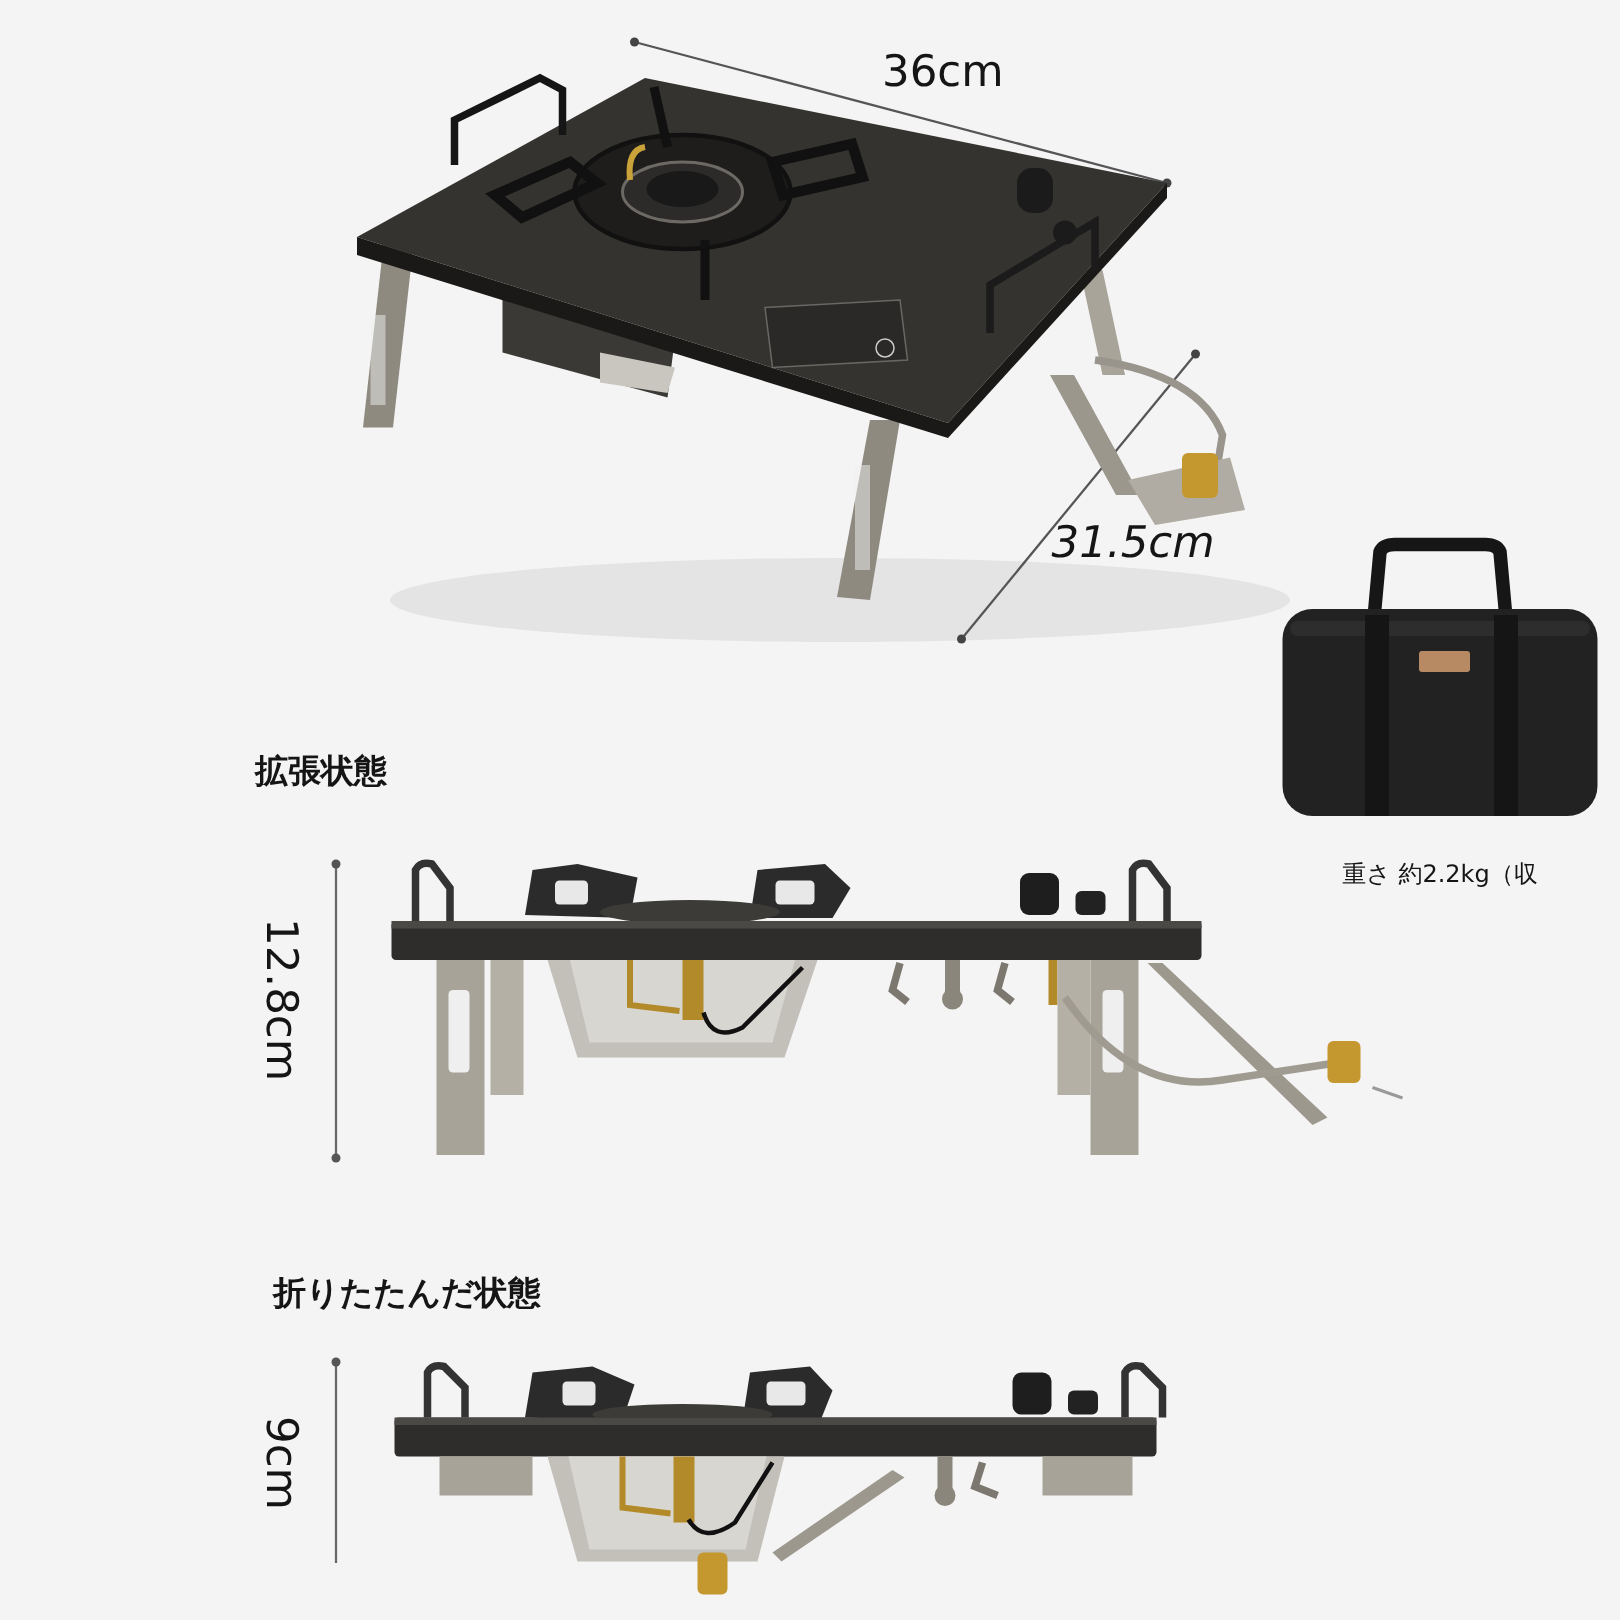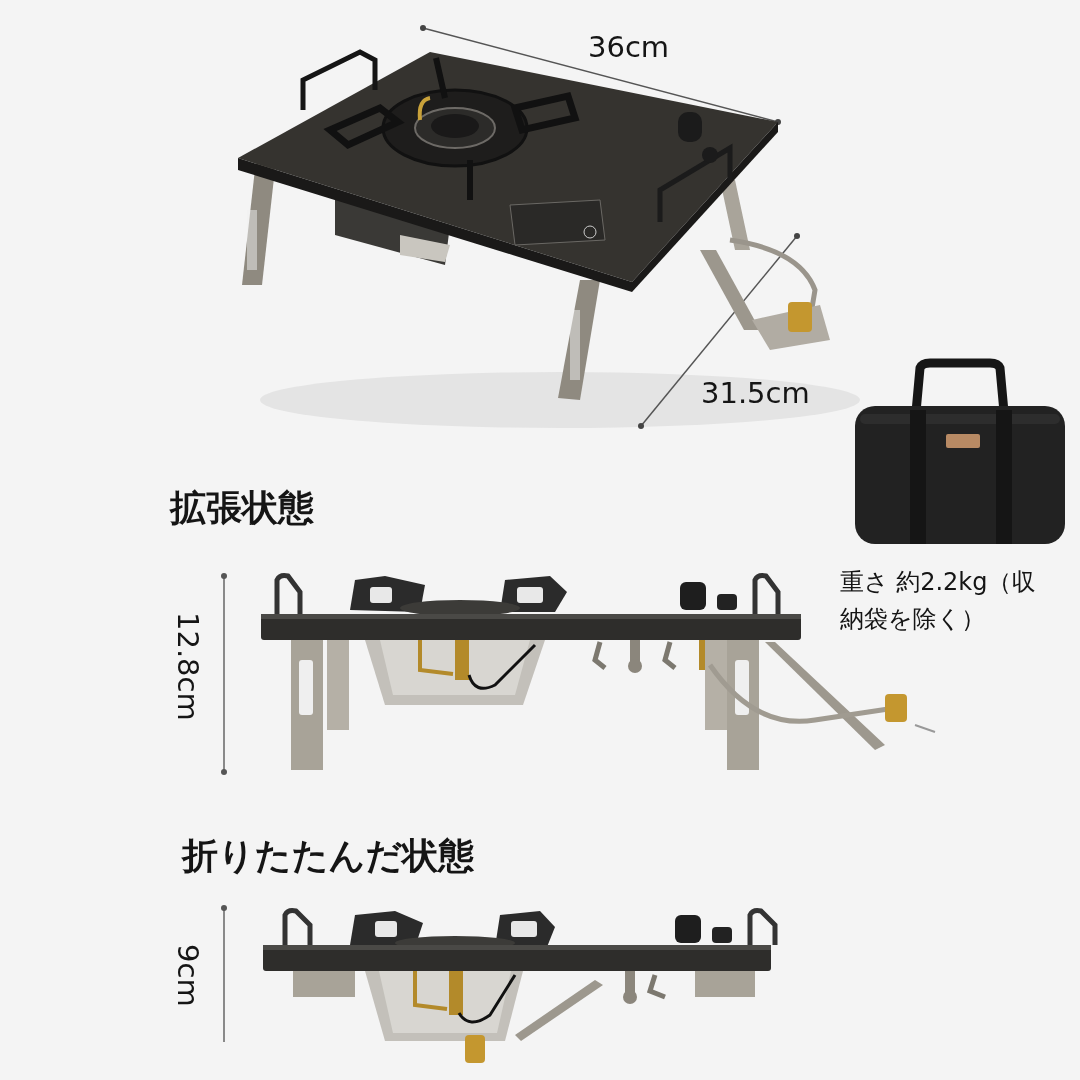--- a/index.html
+++ b/index.html
@@ -9,22 +9,22 @@
       font-family: "DejaVu Sans", "Liberation Sans", sans-serif;
       color: #151515;
       position: relative;
     }
     .abs { position: absolute; }
     .dim-label { font-size: 29px; letter-spacing: 0; white-space: nowrap; }
     .dim-label.vert {
       transform-origin: left top;
       transform: rotate(90deg);
     }
-    .section-title { font-size: 36px; font-weight: bold; white-space: nowrap; }
-    .weight-note { font-size: 24px; line-height: 37px; width: 240px; font-weight: 500; }
+    .section-title { font-size: 22px; font-weight: bold; white-space: nowrap; margin-top: 15px; }
+    .weight-note { font-size: 16px; line-height: 37px; text-align: center; width: 240px; font-weight: 500; }
     svg { position: absolute; overflow: visible; }
   </style>
 </head>
 <body>
 
 <svg style="left:0;top:0" width="1080" height="460">
 
   <ellipse cx="560" cy="400" rx="300" ry="28" fill="#e4e4e4"></ellipse>
 
   <line x1="423" y1="28" x2="778" y2="122" stroke="#555" stroke-width="1.5"></line>
@@ -69,34 +69,33 @@
   <line x1="470" y1="160" x2="470" y2="200" stroke="#111" stroke-width="6"></line>
 
   <rect x="678" y="112" width="24" height="30" rx="10" fill="#1b1b1b"></rect>
   <circle cx="710" cy="155" r="8" fill="#1b1b1b"></circle>
 
   <polygon points="510,205 600,200 605,240 515,245" fill="#2a2927" stroke="#6a6864" stroke-width="1"></polygon>
   <circle cx="590" cy="232" r="6" fill="none" stroke="#ccc" stroke-width="1"></circle>
 </svg>
 
 <div class="abs dim-label" style="left:588px;top:30px;">36cm</div>
-<div class="abs dim-label" style="left:701px;top:376px;">31.5cm</div>
+<div class="abs dim-label" style="left:701px;top:344px;font-style:italic;">31.5cm</div>
 
 <svg style="left:850px;top:358px" width="220" height="190">
   <path d="M65,65 L70,10 Q72,5 80,5 L140,5 Q148,5 150,10 L155,65" stroke="#161616" stroke-width="9" fill="none"></path>
   <rect x="5" y="48" width="210" height="138" rx="20" fill="#222"></rect>
   <rect x="10" y="56" width="200" height="10" rx="5" fill="#2d2d2d"></rect>
   <rect x="60" y="52" width="16" height="134" fill="#151515"></rect>
   <rect x="146" y="52" width="16" height="134" fill="#151515"></rect>
   <rect x="96" y="76" width="34" height="14" rx="2" fill="#b88a64"></rect>
 </svg>
 
 <div class="abs weight-note" style="left:840px;top:564px;">
   <div>重さ 約2.2kg（収</div>
-  <div>納袋を除く）</div>
 </div>
 
 <div class="abs section-title" style="left:170px;top:484px;">拡張状態</div>
 
 <svg style="left:0;top:0" width="1080" height="1080">
   <line x1="224" y1="576" x2="224" y2="772" stroke="#666" stroke-width="1.5"></line>
   <circle cx="224" cy="576" r="3" fill="#555"></circle>
   <circle cx="224" cy="772" r="3" fill="#555"></circle>
   <line x1="224" y1="908" x2="224" y2="1042" stroke="#666" stroke-width="1.5"></line>
   <circle cx="224" cy="908" r="3" fill="#555"></circle>

